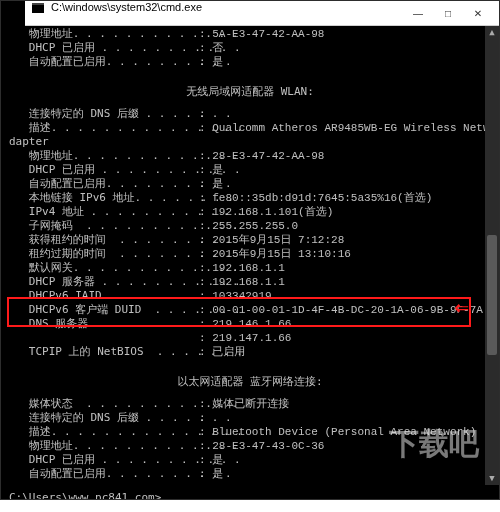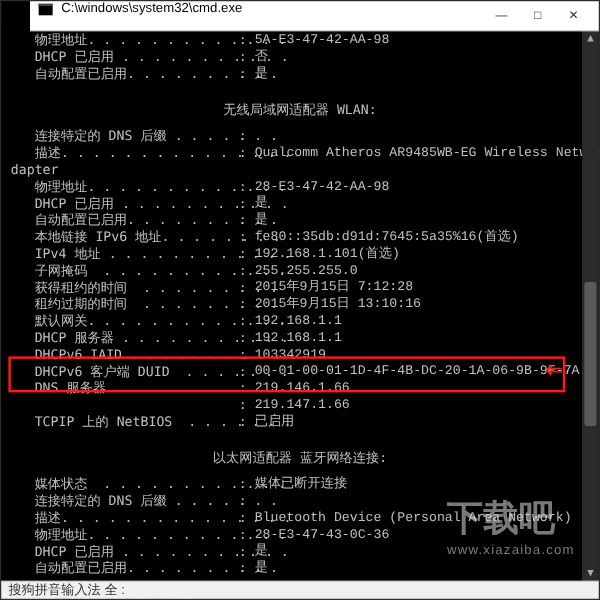--- a/index.html
+++ b/index.html
@@ -155,17 +155,15 @@
     <div class="arrow-btn arrow-up">▲</div>
     <div class="thumb"></div>
     <div class="arrow-btn arrow-down">▼</div>
   </div>
 
   <div class="highlight-box" id="hl" style="top: 296px;"></div>
   <div class="arrow" id="arrow" style="top: 292px; right: 30px;">⇐</div>
 
   <div class="watermark">
     <div class="wm-big">下载吧</div>
-    <div class="wm-small">www.xiazaiba.com</div>
   </div>
 
-  <div class="ime-bar">搜狗拼音输入法 全 :</div>
 </div>
 
 </body></html>

